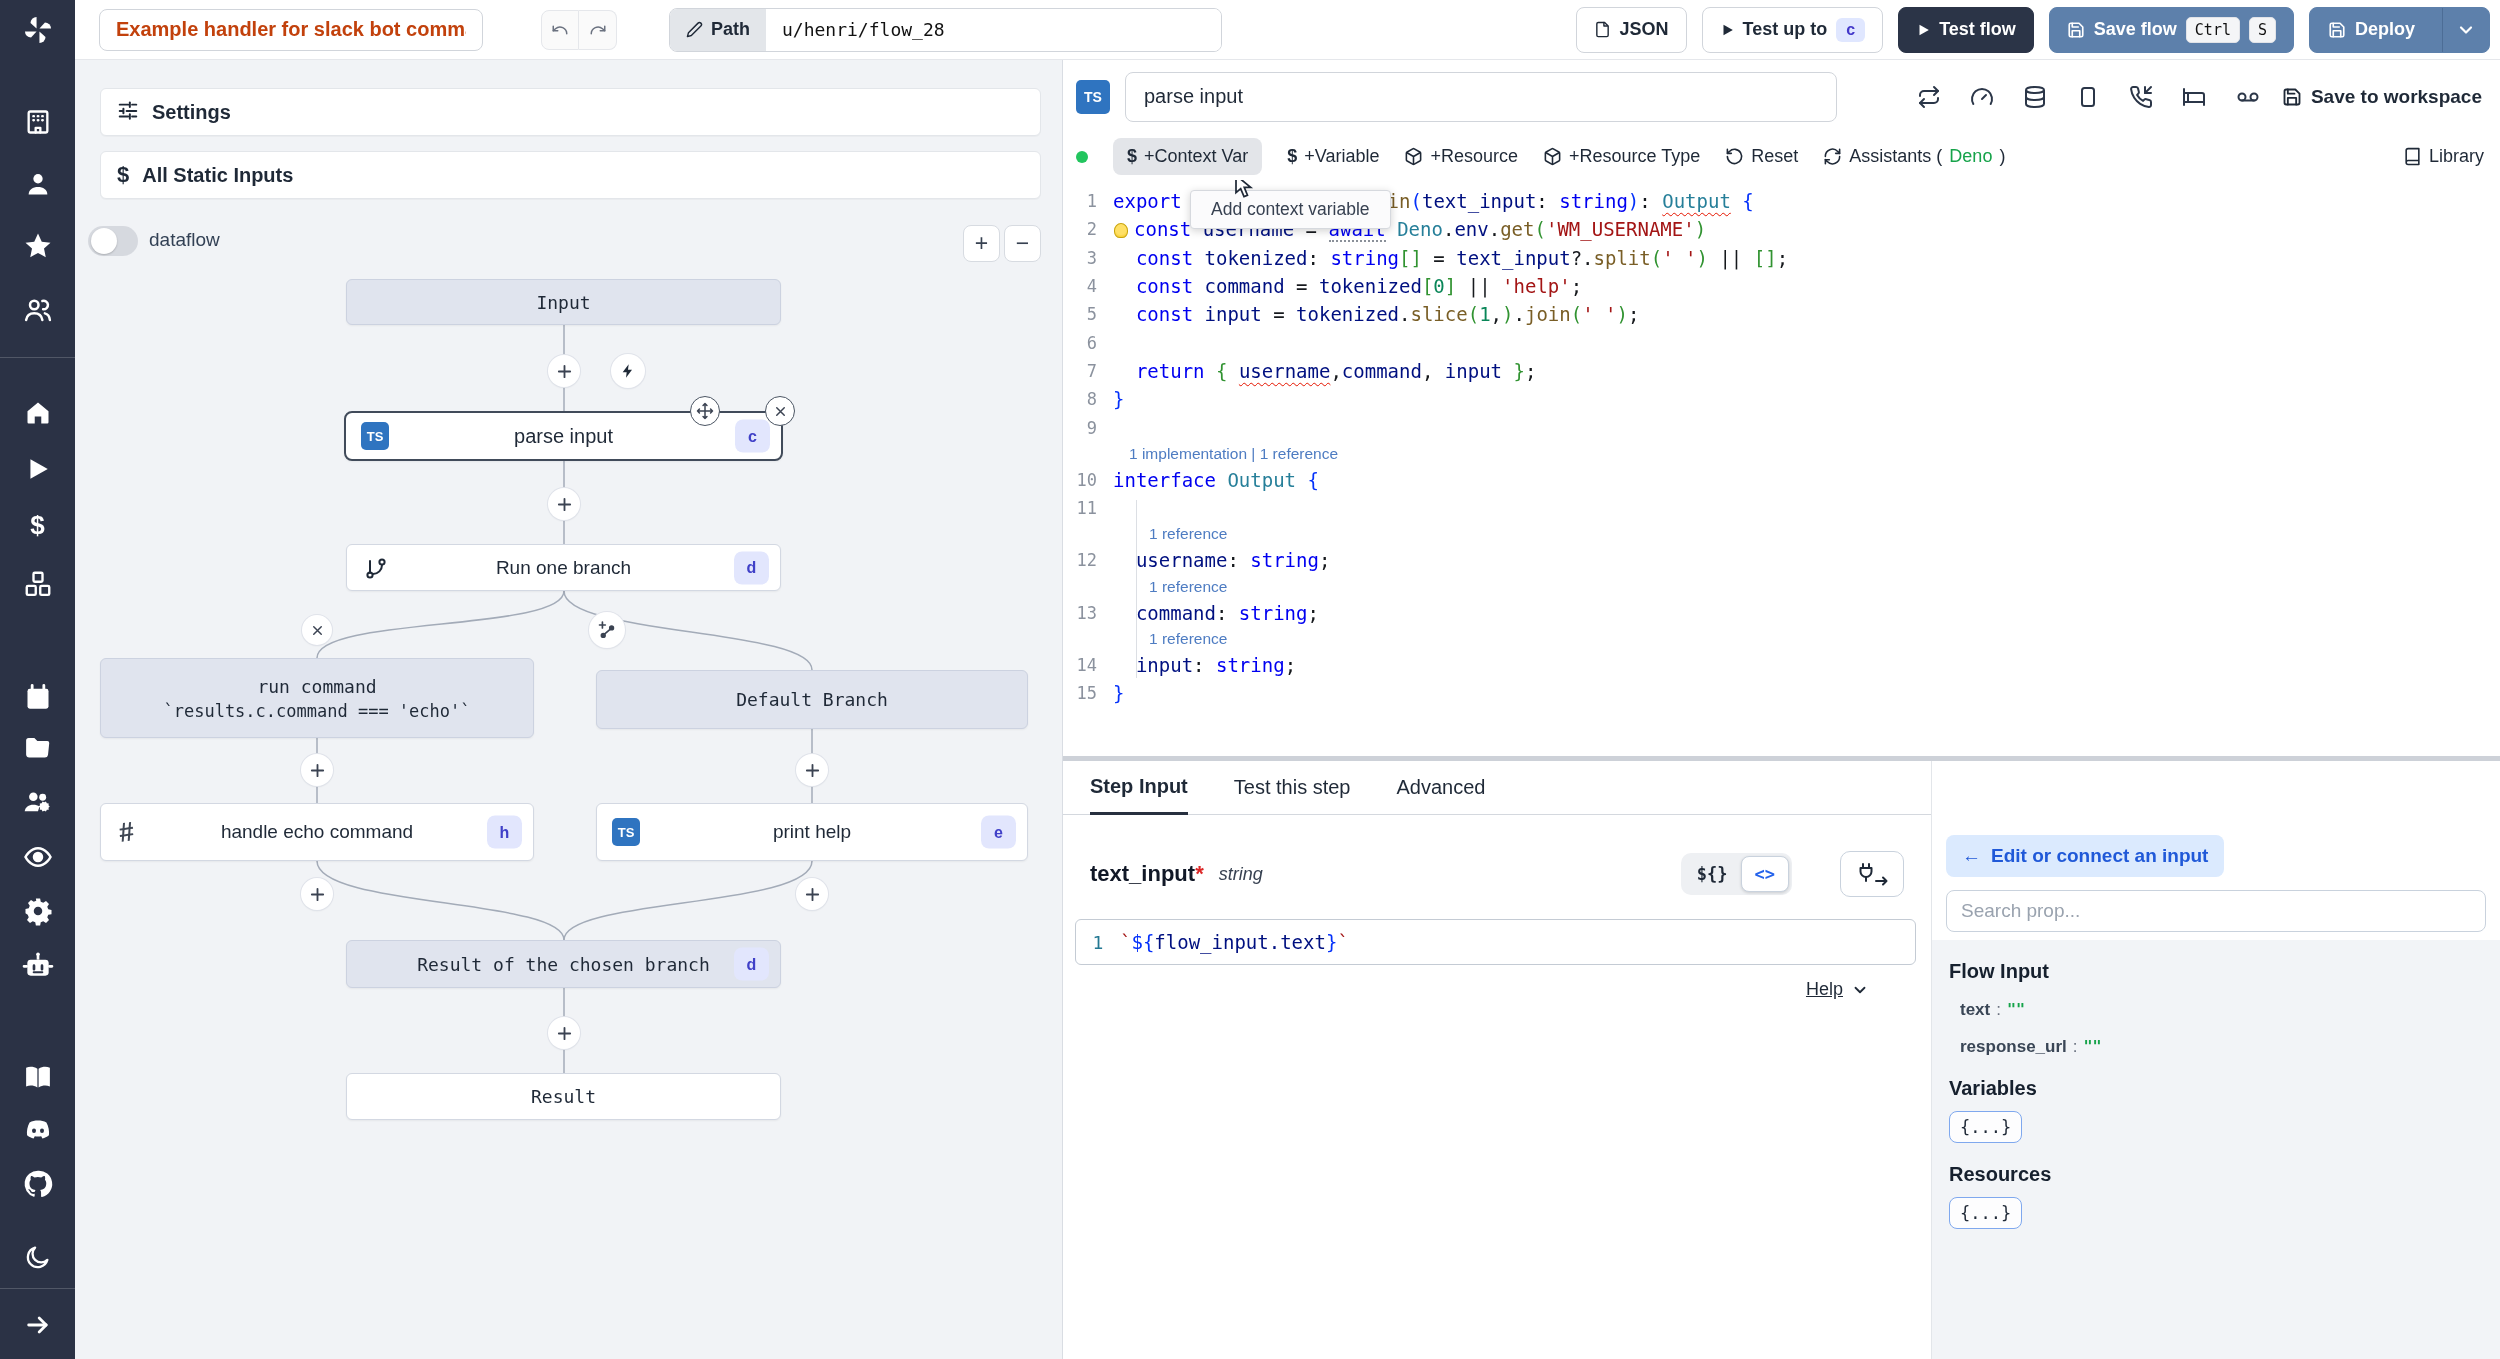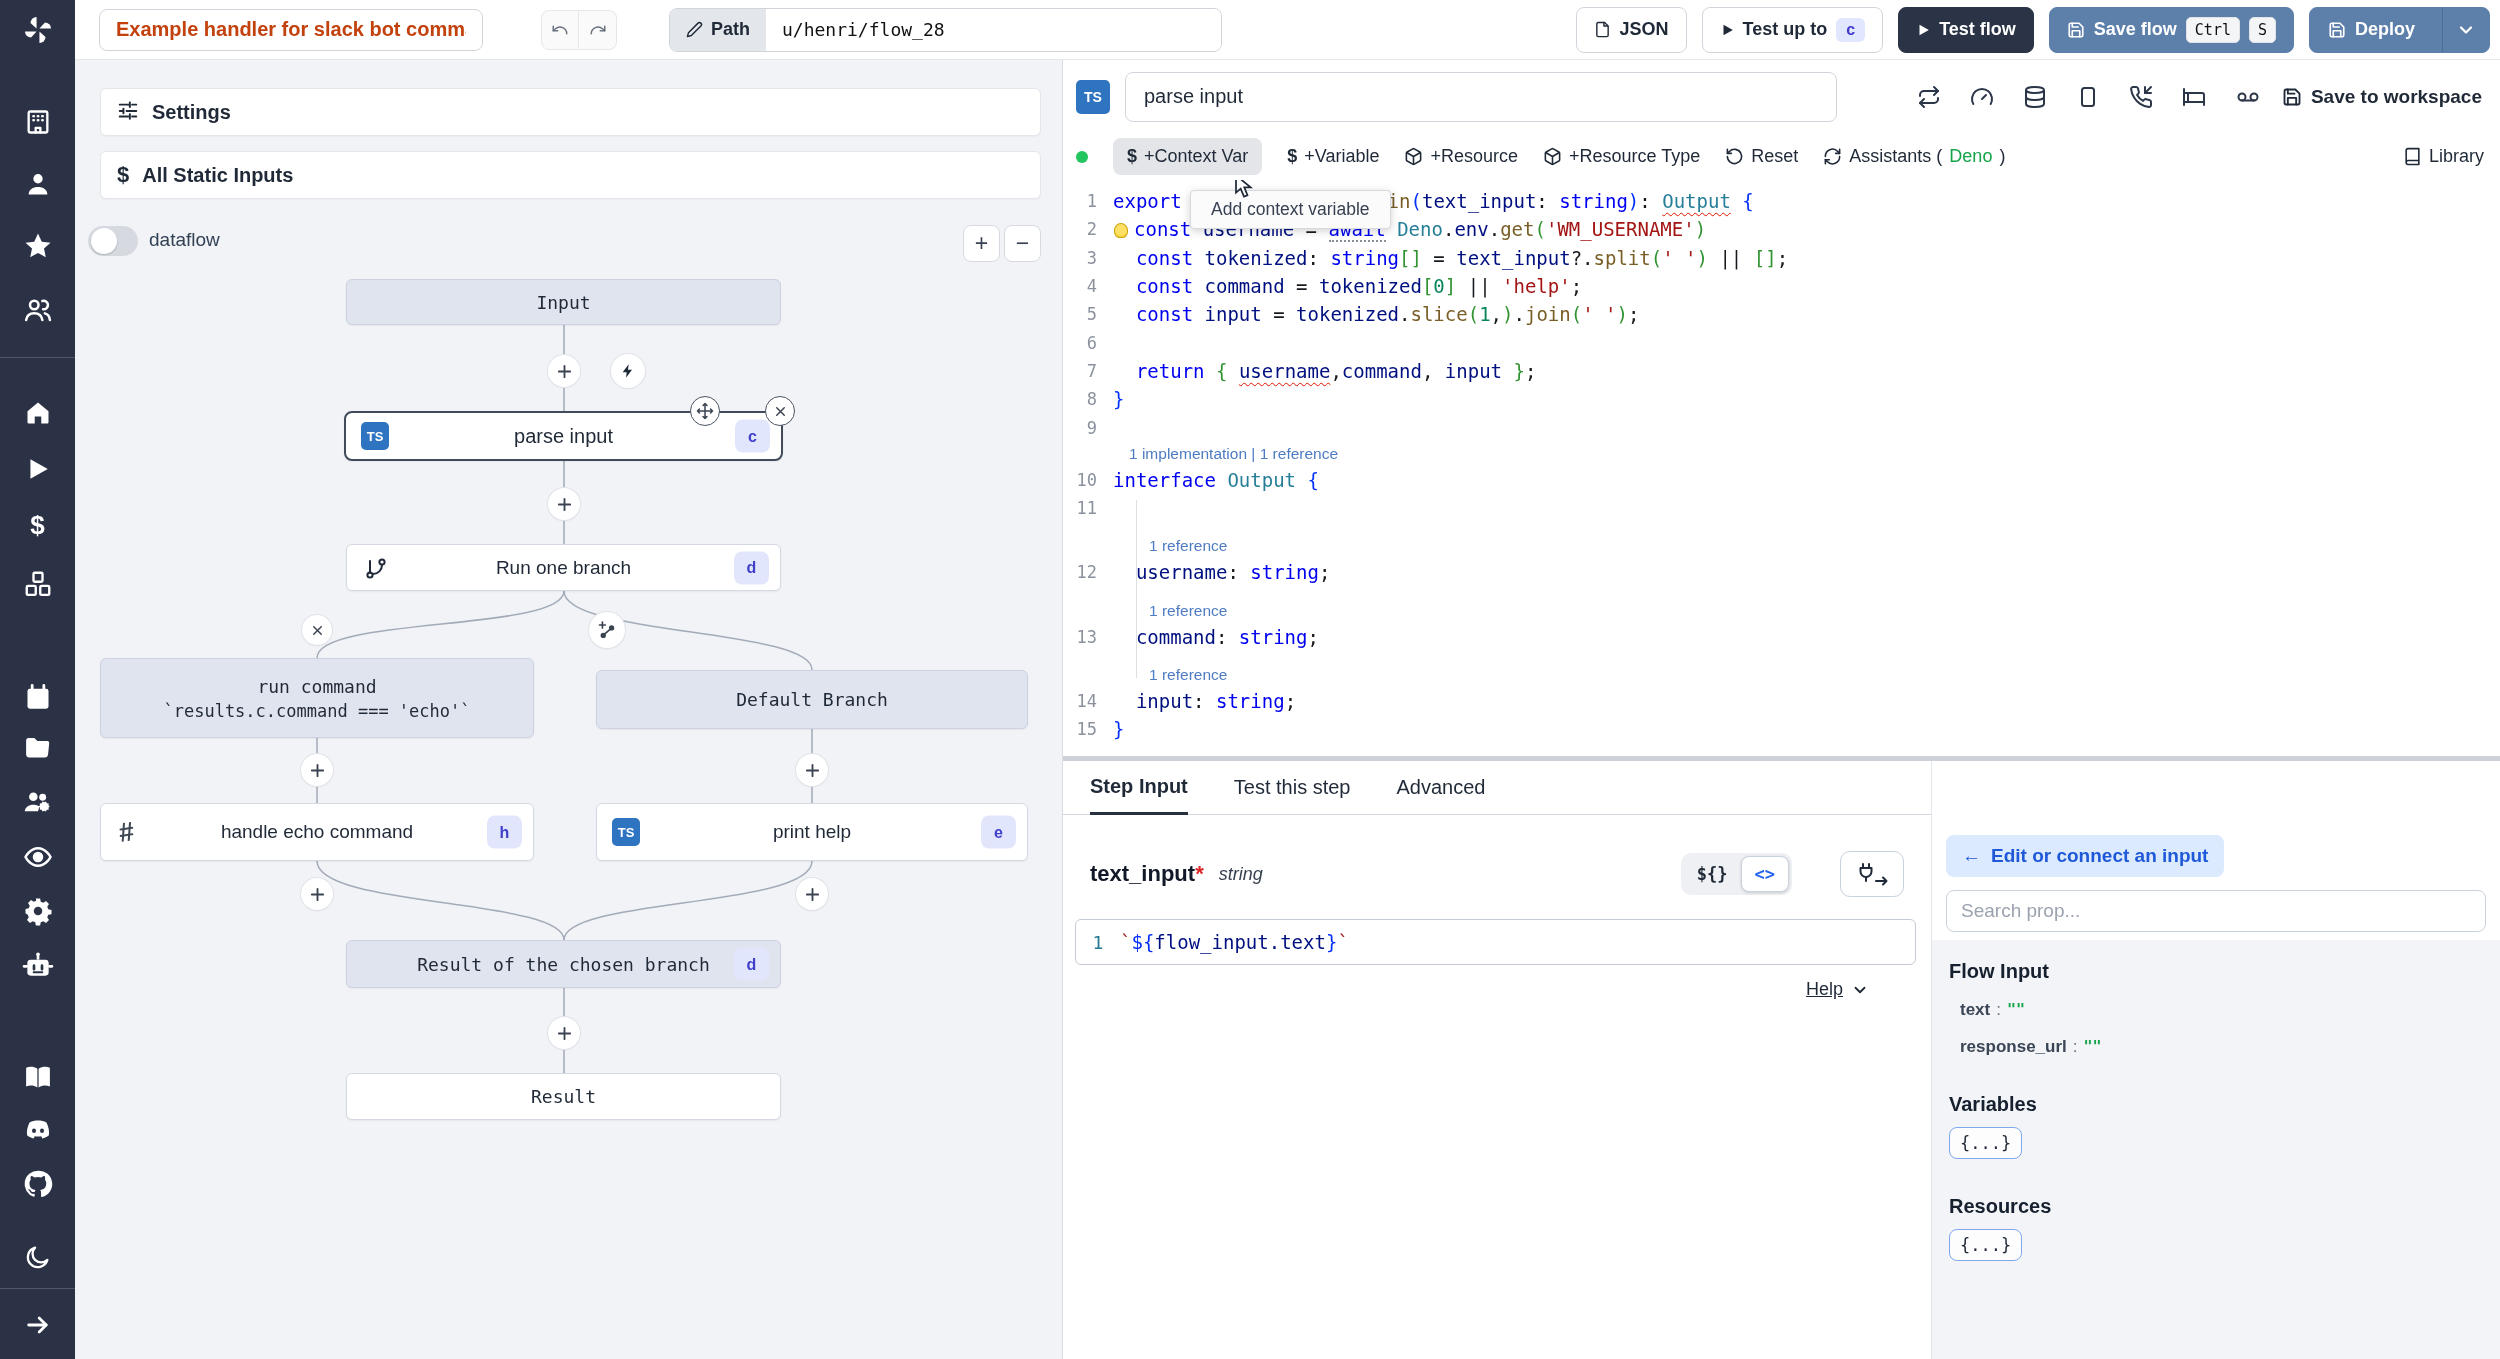--- a/index.html
+++ b/index.html
@@ -89,21 +89,21 @@
   .deno-green { color:#16a34a; }
   #lib-item { margin-left:auto; padding-right:16px; }
 
   
   #codearea { position:absolute; left:0; top:120px; width:100%; height:576px; background:#fff; overflow:hidden; padding-top:7px; }
   .cl { display:flex; height:28.3px; align-items:center; }
   .gut { width:50px; text-align:right; padding-right:16px; color:#8b929e;
     font-family:"DejaVu Sans Mono",monospace; font-size:17px; flex:none; }
   .ct { font-family:"DejaVu Sans Mono",monospace; font-size:19px; white-space:pre; color:#16191d; }
   .lens { height:24px; font-size:15.5px; color:#4e7cc2; font-family:"Liberation Sans",sans-serif; display:flex; align-items:center; }
-  .lens.ind0 { padding-left:66px; } .lens.ind1 { padding-left:86px;margin-top:12px; }
+  .lens.ind0 { padding-left:66px; } .lens.ind1 { padding-left:86px; }
   .tk-kw{color:#0000f0} .tk-ty{color:#267f99} .tk-str{color:#a31515} .tk-num{color:#098658}
   .tk-fn{color:#795E26} .tk-vr{color:#001080} .tk-pl{color:#16191d} .tk-b1{color:#0431fa} .tk-b2{color:#319331}
   .tk-sq{text-decoration:underline; text-decoration-style:wavy; text-decoration-color:#e51400; text-decoration-thickness:1px; text-underline-offset:4px;}
   .tk-dots{border-bottom:2px dotted #8a9099;}
   .tk-bulb{display:inline-block; width:14px; height:15px; margin:0 6px 0 1px;
     background:radial-gradient(circle at 50% 38%, #ffe066 55%, #f4c20d); border:1px solid #c9a40b;
     border-radius:50% 50% 42% 42%; vertical-align:-2px;}
   #indent-guide { position:absolute; left:73px; top:320px; width:1px; height:178px; background:#dcdfe4; }
   #tooltip { position:absolute; left:127px; top:10px; background:#fbfbfc; border:1px solid #d6d9de; border-radius:4px;
     padding:8px 20px; font-size:17.5px; color:#374151; box-shadow:0 2px 8px rgba(0,0,0,.18); z-index:5; }
@@ -140,21 +140,21 @@
   #search-prop { margin-top:13px; width:540px; height:42px; border:1px solid #c9d2dd; border-radius:8px;
     padding:0 14px; font-size:19px; font-family:"Liberation Sans",sans-serif; color:#1f2937; }
   #search-prop::placeholder { color:#9aa3af; }
   #graybox { position:absolute; left:0; right:0; top:179px; bottom:0; background:#f2f4f7; padding:20px 0 0 17px; }
   .props-title { font-size:20px; font-weight:700; color:#16202e; }
   .prop-entry { margin-top:17px; padding-left:11px; font-size:17px; }
   .prop-key { font-weight:700; color:#3a4656; } .prop-colon { color:#6b7280; padding:0 6px;}
   .prop-val { font-family:"DejaVu Sans Mono",monospace; font-size:15px; color:#16a34a; font-weight:700; }
   .brace-chip { margin-top:11px; display:inline-block; border:1.6px solid #7fa8ee; background:#fdfdfe; border-radius:8px;
     padding:5px 10px; font-family:"DejaVu Sans Mono",monospace; font-size:17px; color:#1f2937; }
-  .mt26 { margin-top:36px; }
+  .mt26 { margin-top:20px; }
 
   svg.ic { display:block; }
 </style>
 </head>
 <body>
 
 <div id="topbar">
   <div id="logo">
     <svg class="ic" width="34" height="34" viewBox="0 0 24 24" fill="#fff">
       <path d="M11 11V2.8A4.3 4.3 0 0 0 6.7 7.1L11 11z"></path>

